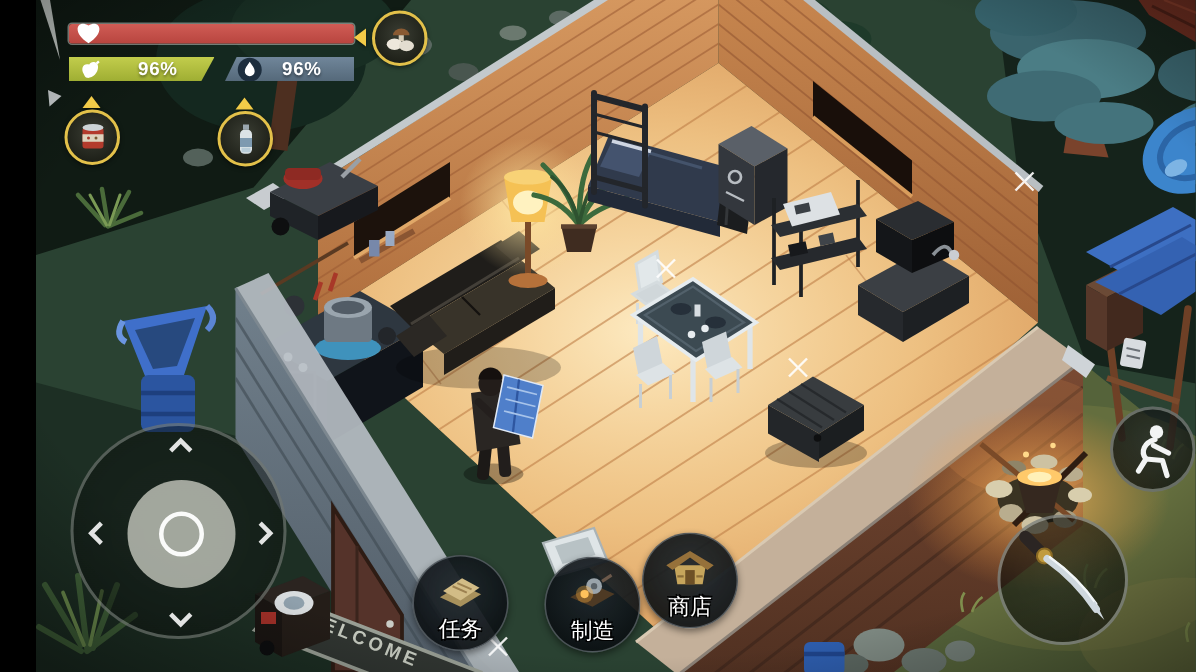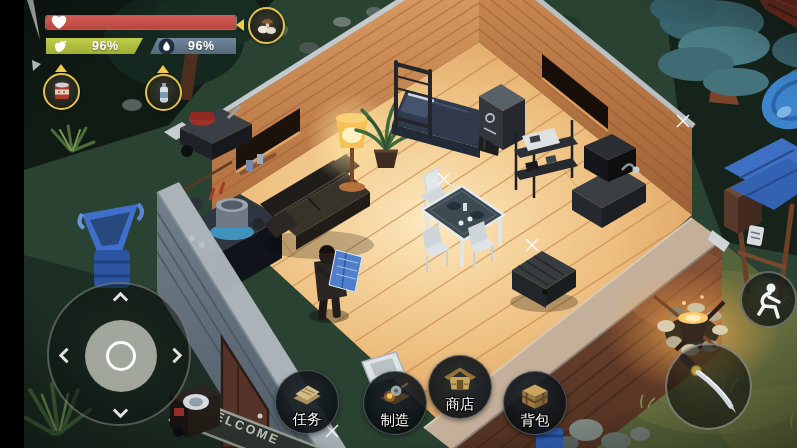--- a/index.html
+++ b/index.html
@@ -712,34 +712,20 @@
   <svg width="38" height="32" viewBox="0 0 36 30">
     <polygon points="8,13 28,13 26,25 10,25" fill="#c6a55c"></polygon>
     <polygon points="3,13 18,4 33,13 29,16 18,8 7,16" fill="#96713a"></polygon>
     <rect x="15" y="16" width="6" height="9" fill="#6e5026"></rect>
     <line x1="10" y1="20" x2="14" y2="20" stroke="#8a6c38" stroke-width="1.5"></line>
     <line x1="22" y1="20" x2="26" y2="20" stroke="#8a6c38" stroke-width="1.5"></line>
   </svg>
   <span class="action-label">商店</span>
 </div>
 
-<div class="action-btn" style="left:479px; top:371px;">
-  <svg width="38" height="32" viewBox="0 0 36 30">
-    <polygon points="6,11 18,5 30,11 18,17" fill="#c9a55f"></polygon>
-    <polygon points="6,11 18,17 18,28 6,22" fill="#9c7a42"></polygon>
-    <polygon points="18,17 30,11 30,22 18,28" fill="#83653a"></polygon>
-    <g stroke="#5d4526" stroke-width="1.8">
-      <line x1="10" y1="13" x2="10" y2="24"></line>
-          <line x1="26" y1="13" x2="26" y2="24"></line>
-      <line x1="6" y1="16" x2="18" y2="22"></line>
-          <line x1="18" y1="22" x2="30" y2="16"></line>
-    </g>
-  </svg>
-  <span class="action-label">背包</span>
-</div>
 
 <div class="crouch-btn">
   <svg width="40" height="40" viewBox="0 0 40 40">
     <circle cx="22" cy="8" r="4.5" fill="#f2f4f4"></circle>
     <g fill="none" stroke="#f2f4f4" stroke-width="3.5" stroke-linecap="round" stroke-linejoin="round">
       <path d="M21 13 c-7 2 -10 8 -6 13 l-5 8"></path>
       <path d="M15 26 l11 1 l3 10"></path>
       <path d="M20 17 l10 5"></path>
     </g>
   </svg>

